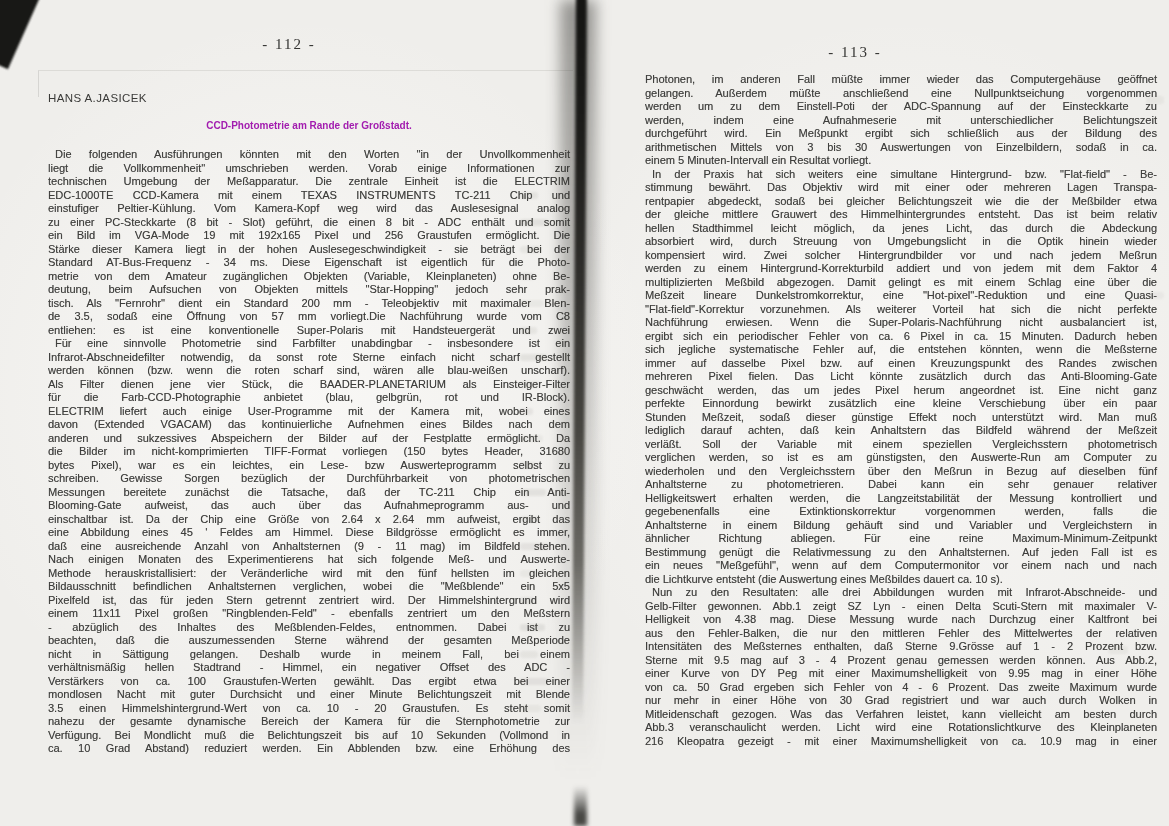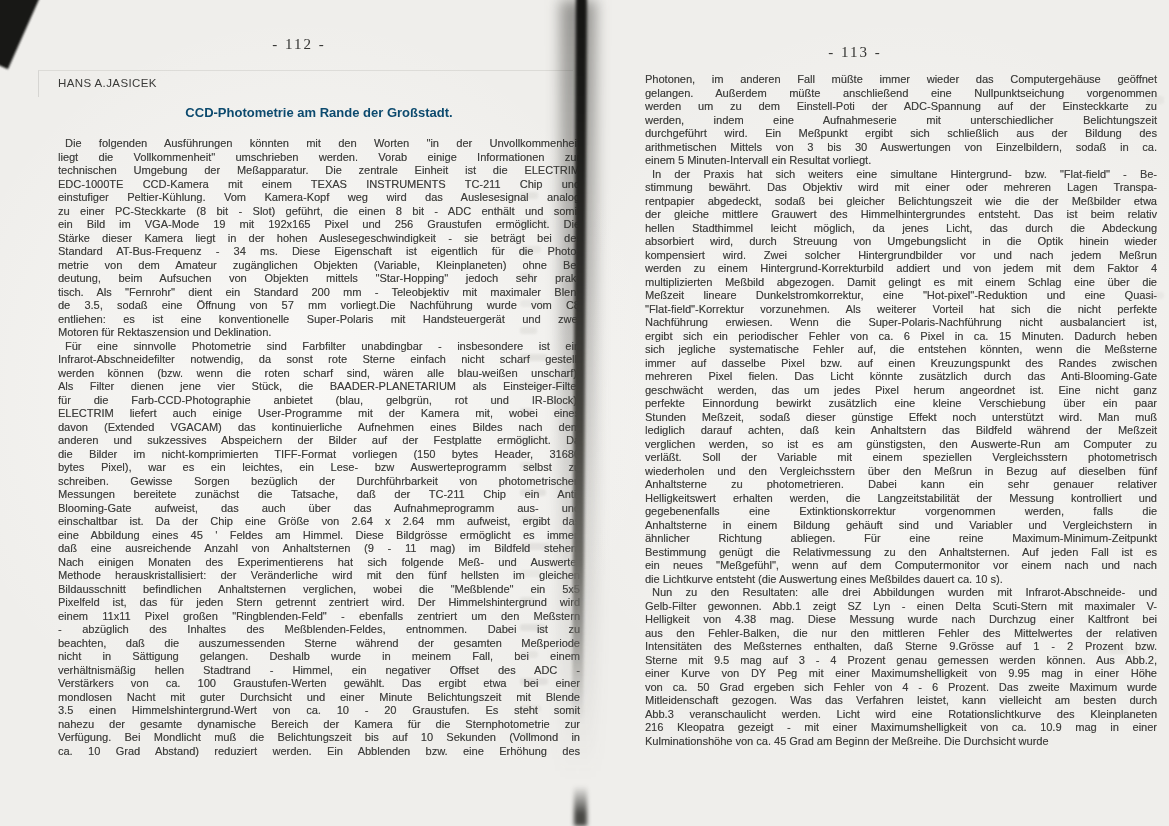--- a/index.html
+++ b/index.html
@@ -5,30 +5,30 @@
   html,body{margin:0;padding:0;}
   body{
     width:1169px;height:826px;position:relative;overflow:hidden;
     font-family:"Liberation Sans","DejaVu Sans",sans-serif;
     background:
       radial-gradient(ellipse 500px 520px at 300px 390px, #f9f8f6 0%, rgba(249,248,246,0) 72%),
       radial-gradient(ellipse 500px 520px at 900px 390px, #f8f7f5 0%, rgba(248,247,245,0) 72%),
       #efeeeb;
   }
   .page{position:absolute;color:#3e3e3c;}
-  .page-left{left:58px;top:36px;width:522px;}
+  .page-left{left:48px;top:36px;width:522px;}
   .page-right{left:645px;top:44px;width:512px;}
   .pagenum{
     font-family:"Liberation Serif","DejaVu Serif",serif;
     font-size:15px;letter-spacing:2px;text-align:center;color:#333331;
     transform:translateX(-20px);
   }
   .pagenum-right{transform:translateX(-46px);}
-  .author{margin-top:24px;font-size:11.5px;letter-spacing:0.4px;color:#3a3a38;}
-  .title{margin:16px 0 0 0;text-align:center;font-size:13px;font-weight:700;color:#0c4a6e;}
+  .author{margin-top:39px;font-size:11.5px;letter-spacing:0.4px;color:#3a3a38;}
+  .title{margin:16px 0 0 0;text-align:center;font-size:10px;font-weight:700;color:#a21caf;}
   .body{margin-top:17px;}
   .page-right .body{margin-top:12px;}
   .paragraph{margin:0;}
   .line{
     font-size:11px;line-height:13.5px;
     text-align:justify;text-align-last:justify;
     color:#3e3e3c;text-shadow:0.2px 0 0 rgba(62,62,60,0.5);
   }
   .line.pfirst{text-indent:7px;}
   .line.plast{text-align-last:left;}
@@ -84,21 +84,20 @@
         <div class="line">einstufiger Peltier-Kühlung. Vom Kamera-Kopf weg wird das Auslesesignal analog</div>
         <div class="line">zu einer PC-Steckkarte (8 bit - Slot) geführt, die einen 8 bit - ADC enthält und somit</div>
         <div class="line">ein Bild im VGA-Mode 19 mit 192x165 Pixel und 256 Graustufen ermöglicht. Die</div>
         <div class="line">Stärke dieser Kamera liegt in der hohen Auslesegeschwindigkeit - sie beträgt bei der</div>
         <div class="line">Standard AT-Bus-Frequenz - 34 ms. Diese Eigenschaft ist eigentlich für die Photo-</div>
         <div class="line">metrie von dem Amateur zugänglichen Objekten (Variable, Kleinplaneten) ohne Be-</div>
         <div class="line">deutung, beim Aufsuchen von Objekten mittels "Star-Hopping" jedoch sehr prak-</div>
         <div class="line">tisch. Als "Fernrohr" dient ein Standard 200 mm - Teleobjektiv mit maximaler Blen-</div>
         <div class="line">de 3.5, sodaß eine Öffnung von 57 mm vorliegt.Die Nachführung wurde vom C8</div>
         <div class="line">entliehen: es ist eine konventionelle Super-Polaris mit Handsteuergerät und zwei</div>
-        <div class="line plast">Motoren für Rektaszension und Deklination.</div>
       </div>
       <div class="paragraph">
         <div class="line pfirst">Für eine sinnvolle Photometrie sind Farbfilter unabdingbar - insbesondere ist ein</div>
         <div class="line">Infrarot-Abschneidefilter notwendig, da sonst rote Sterne einfach nicht scharf gestellt</div>
         <div class="line">werden können (bzw. wenn die roten scharf sind, wären alle blau-weißen unscharf).</div>
         <div class="line">Als Filter dienen jene vier Stück, die BAADER-PLANETARIUM als Einsteiger-Filter</div>
         <div class="line">für die Farb-CCD-Photographie anbietet (blau, gelbgrün, rot und IR-Block).</div>
         <div class="line">ELECTRIM liefert auch einige User-Programme mit der Kamera mit, wobei eines</div>
         <div class="line">davon (Extended VGACAM) das kontinuierliche Aufnehmen eines Bildes nach dem</div>
         <div class="line">anderen und sukzessives Abspeichern der Bilder auf der Festplatte ermöglicht. Da</div>
@@ -155,45 +154,45 @@
         <div class="line">"Flat-field"-Korrektur vorzunehmen. Als weiterer Vorteil hat sich die nicht perfekte</div>
         <div class="line">Nachführung erwiesen. Wenn die Super-Polaris-Nachführung nicht ausbalanciert ist,</div>
         <div class="line">ergibt sich ein periodischer Fehler von ca. 6 Pixel in ca. 15 Minuten. Dadurch heben</div>
         <div class="line">sich jegliche systematische Fehler auf, die entstehen könnten, wenn die Meßsterne</div>
         <div class="line">immer auf dasselbe Pixel bzw. auf einen Kreuzungspunkt des Randes zwischen</div>
         <div class="line">mehreren Pixel fielen. Das Licht könnte zusätzlich durch das Anti-Blooming-Gate</div>
         <div class="line">geschwächt werden, das um jedes Pixel herum angeordnet ist. Eine nicht ganz</div>
         <div class="line">perfekte Einnordung bewirkt zusätzlich eine kleine Verschiebung über ein paar</div>
         <div class="line">Stunden Meßzeit, sodaß dieser günstige Effekt noch unterstützt wird. Man muß</div>
         <div class="line">lediglich darauf achten, daß kein Anhaltstern das Bildfeld während der Meßzeit</div>
+        <div class="line">verläßt. Soll der Variable mit einem speziellen Vergleichsstern photometrisch</div>
         <div class="line">verglichen werden, so ist es am günstigsten, den Auswerte-Run am Computer zu</div>
-        <div class="line">verläßt. Soll der Variable mit einem speziellen Vergleichsstern photometrisch</div>
         <div class="line">wiederholen und den Vergleichsstern über den Meßrun in Bezug auf dieselben fünf</div>
         <div class="line">Anhaltsterne zu photometrieren. Dabei kann ein sehr genauer relativer</div>
         <div class="line">Helligkeitswert erhalten werden, die Langzeitstabilität der Messung kontrolliert und</div>
         <div class="line">gegebenenfalls eine Extinktionskorrektur vorgenommen werden, falls die</div>
         <div class="line">Anhaltsterne in einem Bildung gehäuft sind und Variabler und Vergleichstern in</div>
         <div class="line">ähnlicher Richtung abliegen. Für eine reine Maximum-Minimum-Zeitpunkt</div>
         <div class="line">Bestimmung genügt die Relativmessung zu den Anhaltsternen. Auf jeden Fall ist es</div>
         <div class="line">ein neues "Meßgefühl", wenn auf dem Computermonitor vor einem nach und nach</div>
         <div class="line plast">die Lichtkurve entsteht (die Auswertung eines Meßbildes dauert ca. 10 s).</div>
       </div>
       <div class="paragraph">
         <div class="line pfirst">Nun zu den Resultaten: alle drei Abbildungen wurden mit Infrarot-Abschneide- und</div>
         <div class="line">Gelb-Filter gewonnen. Abb.1 zeigt SZ Lyn - einen Delta Scuti-Stern mit maximaler V-</div>
         <div class="line">Helligkeit von 4.38 mag. Diese Messung wurde nach Durchzug einer Kaltfront bei</div>
         <div class="line">aus den Fehler-Balken, die nur den mittleren Fehler des Mittelwertes der relativen</div>
         <div class="line">Intensitäten des Meßsternes enthalten, daß Sterne 9.Grösse auf 1 - 2 Prozent bzw.</div>
         <div class="line">Sterne mit 9.5 mag auf 3 - 4 Prozent genau gemessen werden können. Aus Abb.2,</div>
         <div class="line">einer Kurve von DY Peg mit einer Maximumshelligkeit von 9.95 mag in einer Höhe</div>
         <div class="line">von ca. 50 Grad ergeben sich Fehler von 4 - 6 Prozent. Das zweite Maximum wurde</div>
+        <div class="line">nur mehr in einer Höhe von 30 Grad registriert und war auch durch Wolken in</div>
         <div class="line">Mitleidenschaft gezogen. Was das Verfahren leistet, kann vielleicht am besten durch</div>
         <div class="line">Abb.3 veranschaulicht werden. Licht wird eine Rotationslichtkurve des Kleinplaneten</div>
         <div class="line">216 Kleopatra gezeigt - mit einer Maximumshelligkeit von ca. 10.9 mag in einer</div>
-        <div class="line plast">Kulminationshöhe von ca. 45 Grad am Beginn der Meßreihe. Die Durchsicht wurde</div>
       </div>
     </div>
 </section>
 
 <div class="author-crease"></div>
 <div class="gutter-halo"></div>
 <div class="gutter-core"></div>
 <div class="gutter-foot"></div>
 <div class="corner-artifact"></div>
 

